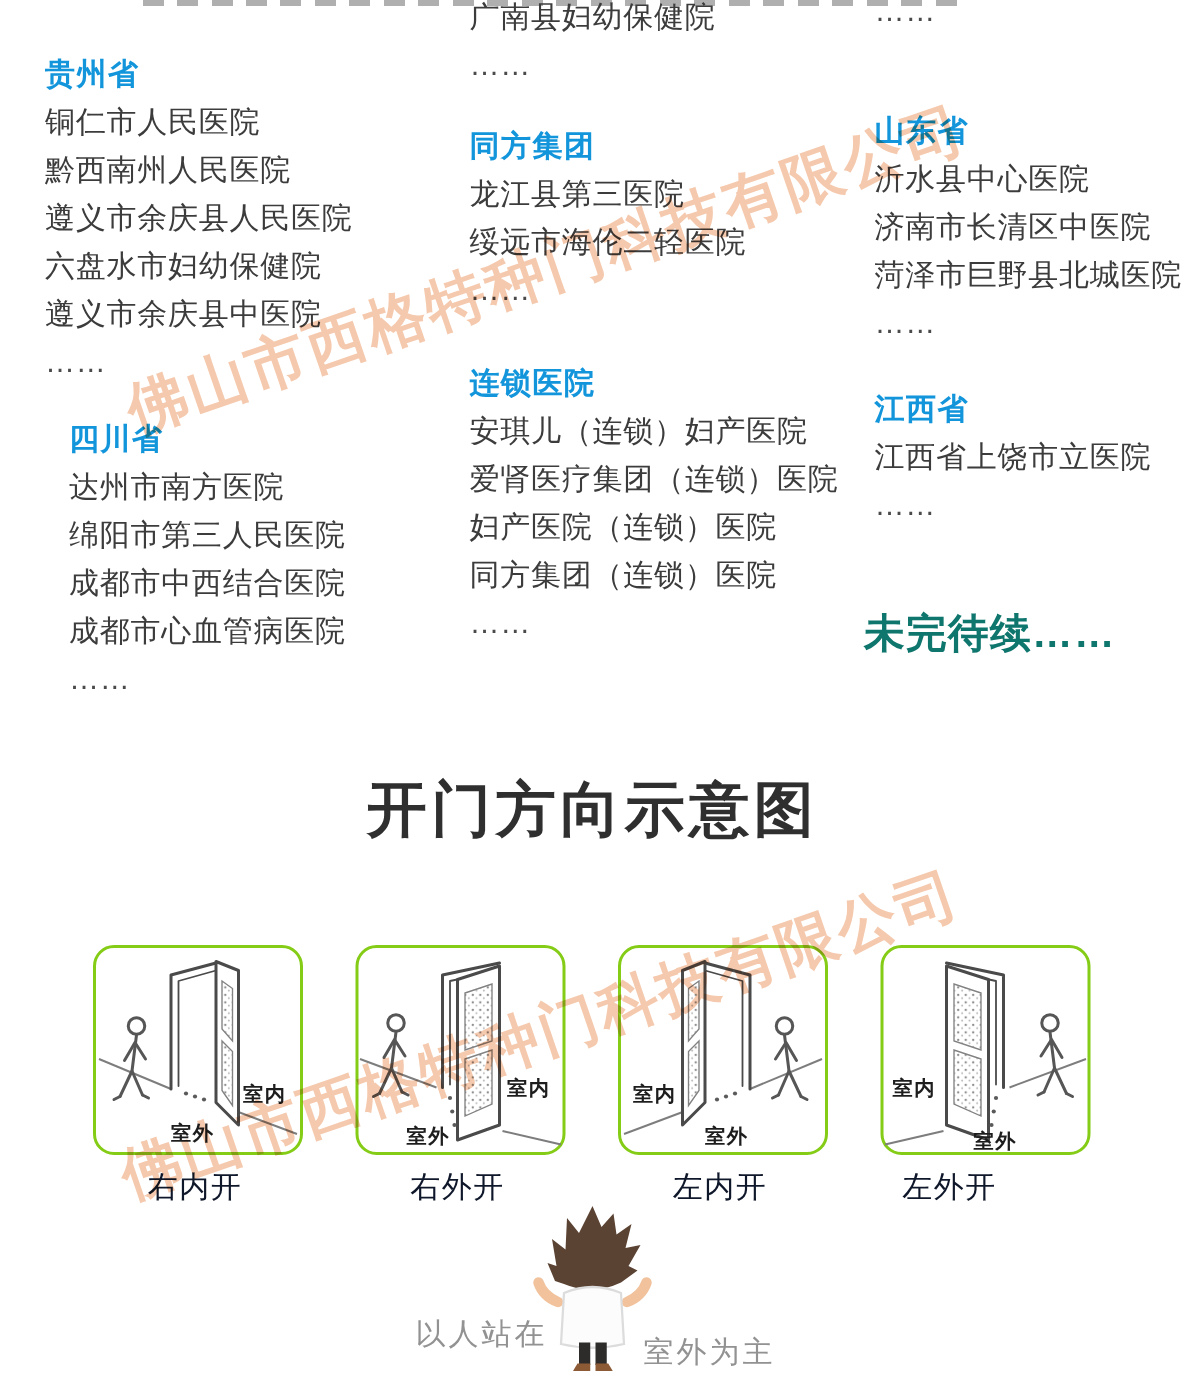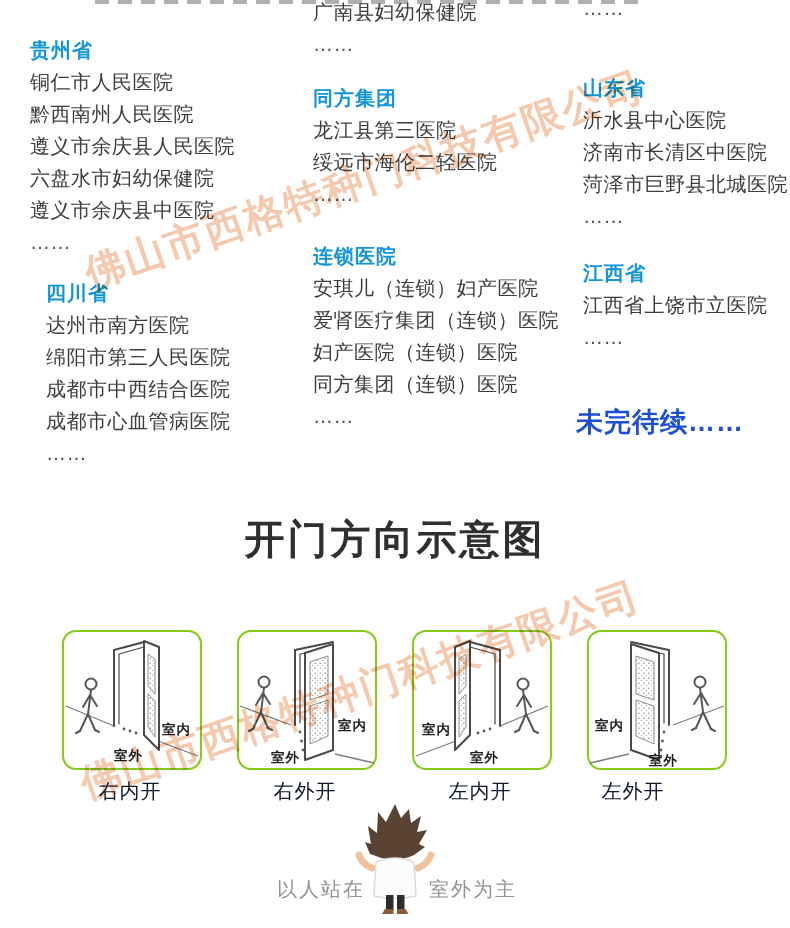--- a/index.html
+++ b/index.html
@@ -5,21 +5,21 @@
   html,body{margin:0;padding:0;}
   body{
     width:790px;height:928px;position:relative;overflow:hidden;background:#ffffff;
     font-family:"Liberation Sans","DejaVu Sans",sans-serif;
   }
   
   .col{position:absolute;}
   .t{font-size:20px;line-height:32px;color:#3c3c3c;letter-spacing:0.5px;white-space:nowrap;}
   .h{font-size:20px;line-height:32px;font-weight:bold;color:#1295db;letter-spacing:1px;white-space:nowrap;}
   .e{color:#4a4a4a;}
-  .tbc{position:absolute;left:576px;top:404px;font-size:27px;font-weight:bold;color:#1d4ed8;letter-spacing:1px;}
+  .tbc{position:absolute;left:576px;top:404px;font-size:27px;font-weight:bold;color:#0f766e;letter-spacing:1px;}
   
   .sliver{position:absolute;left:95px;top:0;width:545px;height:4px;opacity:.5;
     background:repeating-linear-gradient(90deg,#5f5f5f 0 14px,transparent 14px 23px);}
   
   .wm{position:absolute;font-size:40px;font-weight:bold;letter-spacing:2px;white-space:nowrap;
       transform:rotate(-19deg);transform-origin:0 50%;color:#f5c9ad;mix-blend-mode:multiply;
       pointer-events:none;z-index:9;}
   
   .title{position:absolute;left:0;top:512px;width:790px;text-align:center;font-size:40px;
          font-weight:900;color:#2f2f2f;letter-spacing:3px;}
@@ -28,21 +28,21 @@
   .lbl{font-size:13.5px;font-weight:bold;fill:#1d1d1d;letter-spacing:1px;}
   .art{stroke:#4a4a4a;stroke-width:2;fill:none;stroke-linecap:round;stroke-linejoin:round;}
   .wall{stroke:#7d7d7d;stroke-width:1.3;fill:none;}
   .man{stroke:#565656;stroke-width:2;fill:none;stroke-linecap:round;stroke-linejoin:round;}
   .panelface{fill:#ffffff;stroke:#4a4a4a;stroke-width:2;stroke-linejoin:round;}
   .inset{fill:url(#speck);stroke:#828282;stroke-width:0.9;}
   .dots{fill:#5a5a5a;}
   
   .foot{position:absolute;top:876px;font-size:20px;color:#929292;letter-spacing:2px;white-space:nowrap;}
   .foot.left{right:calc(50% + 30px);}
-  .foot.right{left:calc(50% + 34px);}
+  .foot.right{left:calc(50% + 34px);margin-top:12px;}
   .boy{position:absolute;left:50%;top:802px;transform:translateX(-50%);}
 </style>
 </head>
 <body>
 
 <svg width="0" height="0" style="position:absolute">
   <defs>
     <pattern id="speck" width="5" height="5" patternUnits="userSpaceOnUse">
       <circle cx="1.2" cy="1.2" r="0.8" fill="#8f8f8f"></circle>
       <circle cx="3.6" cy="3.4" r="0.6" fill="#ababab"></circle>

